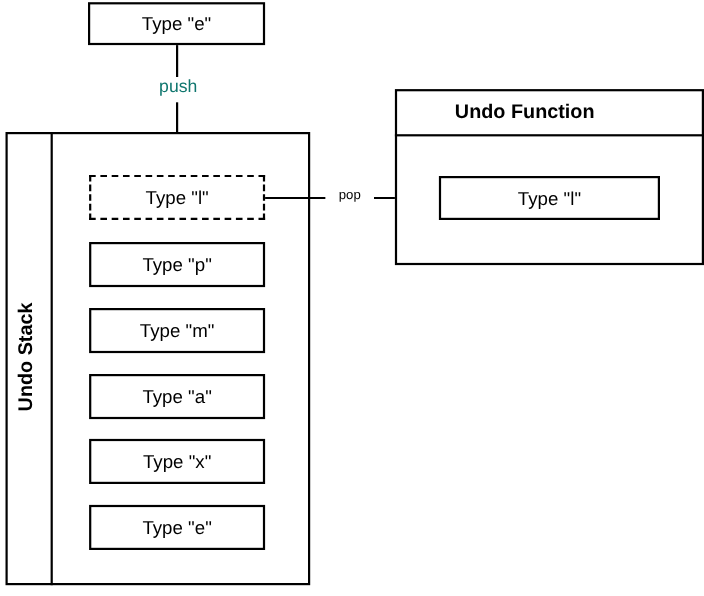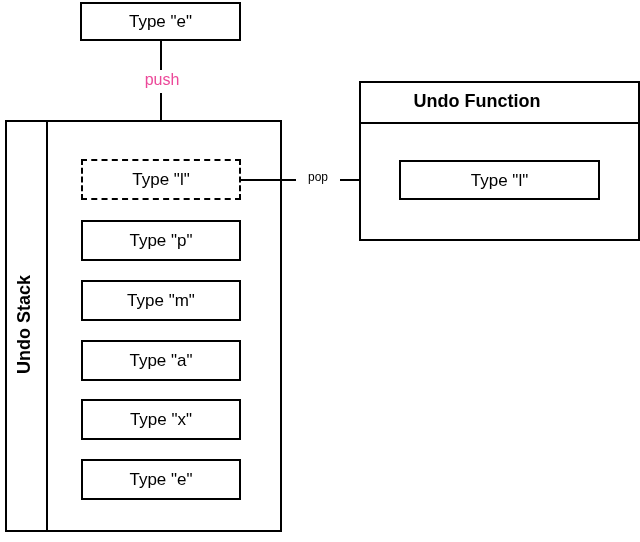--- a/index.html
+++ b/index.html
@@ -58,21 +58,21 @@
     height: 542px;
     pointer-events: none;
   }
   #push-label {
     position: absolute;
     left: 133px;
     top: 70px;
     width: 58px;
     text-align: center;
     font-size: 16px;
-    color: #ec4899;
+    color: #0f766e;
     background: #ffffff;
     line-height: 1.2;
   }
 
   
   #pop-label {
     position: absolute;
     left: 296px;
     top: 170px;
     width: 44px;

